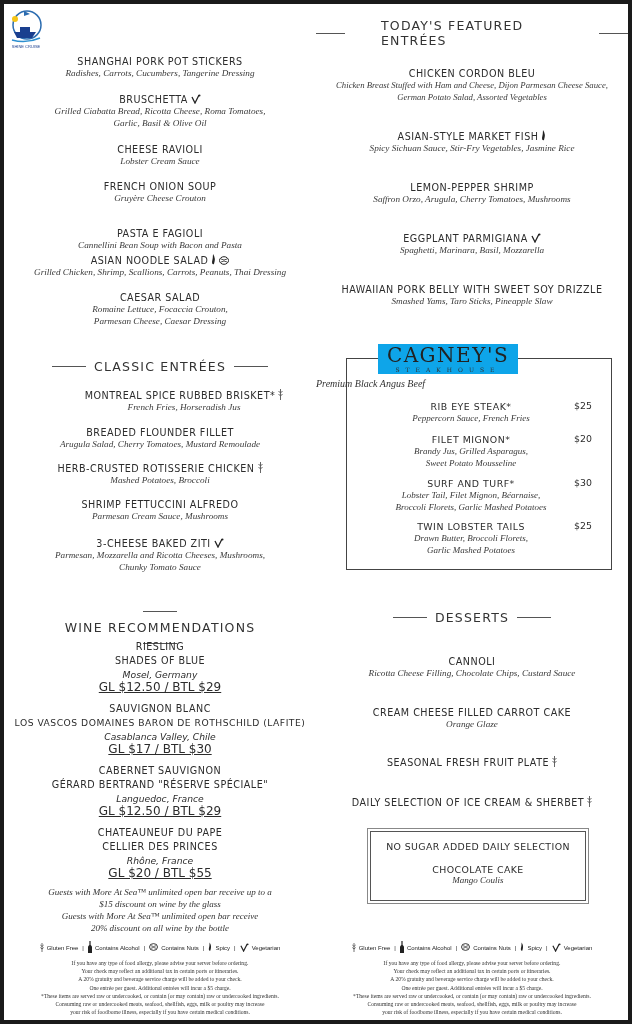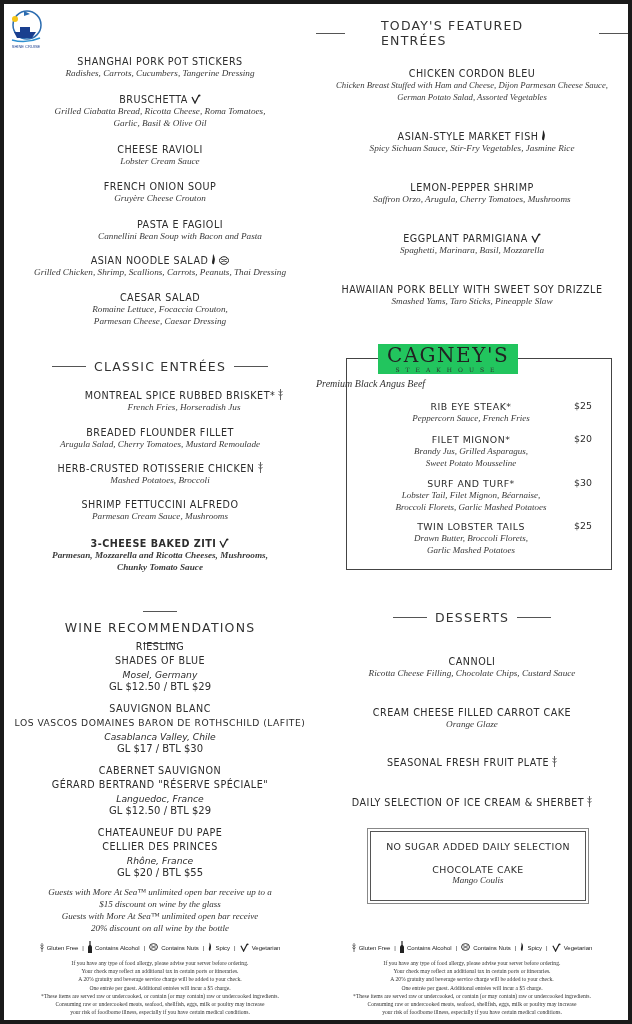--- a/index.html
+++ b/index.html
@@ -31,30 +31,30 @@
   .item .desc {
     font-family: "Liberation Serif", serif; font-style: italic; font-size: 9.2px; color: #3a3a3a;
     line-height: 11.5px;
   }
   .icon { display: inline-block; vertical-align: -1px; margin-left: 3px; }
   .icon svg { display: block; }
 
   .wine { position: absolute; left: 0; width: 100%; text-align: center; }
   .wine .line { font-family: "DejaVu Sans", sans-serif; font-size: 9.6px; letter-spacing: 0.5px; line-height: 14px; color: #2c2c2c; white-space: nowrap; }
   .wine .region { font-family: "DejaVu Sans", sans-serif; font-style: italic; font-size: 9.2px; line-height: 13px; color: #2c2c2c; }
-  .wine .price { font-family: "DejaVu Sans", sans-serif; font-size: 10px; line-height: 12px; color: #2c2c2c; }
+  .wine .price { font-family: "DejaVu Sans", sans-serif; font-size: 12px; line-height: 12px; color: #2c2c2c; text-decoration: underline; }
 
   .note { position: absolute; left: 0; width: 100%; text-align: center; font-family: "Liberation Serif", serif; font-style: italic; font-size: 9px; line-height: 12px; color: #333; }
 
   .legend { position: absolute; left: 0; width: 100%; display: flex; justify-content: center; align-items: center; gap: 3px; font-family: "Liberation Sans", sans-serif; font-size: 6px; color: #222; }
   .legend .sep { margin: 0 1px; }
   .fine { position: absolute; left: 0; width: 100%; text-align: center; font-family: "Liberation Serif", serif; font-size: 5.6px; line-height: 8.2px; color: #333; }
 
   .cagney-box { position: absolute; left: 30px; top: 354px; width: 266px; height: 212px; border: 1.2px solid #444; }
-  .cagney-head { position: absolute; left: 62px; top: 340px; width: 140px; text-align: center; background: #22c55e; }
+  .cagney-head { position: absolute; left: 62px; top: 340px; width: 140px; text-align: center; background: #0ea5e9; }
   .cagney-head .brand { font-family: "DejaVu Serif", serif; font-size: 20px; letter-spacing: 1.5px; color: #222; line-height: 22px; }
   .cagney-head .sub { font-family: "DejaVu Serif", serif; font-size: 6px; letter-spacing: 6px; color: #333; line-height: 8px; }
   .cagney-tag { position: absolute; left: 0; width: 100%; top: 374px; text-align: left; font-family: "Liberation Serif", serif; font-style: italic; font-size: 10px; color: #333; }
   .steak { position: absolute; left: 40px; width: 230px; text-align: center; }
   .steak .name { font-family: "DejaVu Sans", sans-serif; font-size: 9.4px; letter-spacing: 0.5px; color: #2c2c2c; line-height: 13px; }
   .steak .desc { font-family: "Liberation Serif", serif; font-style: italic; font-size: 9px; color: #3a3a3a; line-height: 11.5px; }
   .steak-price { position: absolute; right: 36px; font-family: "DejaVu Sans", sans-serif; font-size: 9.4px; color: #2c2c2c; }
 
   .nosugar-box { position: absolute; left: 54px; top: 827px; width: 216px; height: 70px; border: 1px solid #555; outline: 1px solid #888; outline-offset: 2px; text-align: center; }
   .nosugar-box .t1 { margin-top: 9px; font-family: "DejaVu Sans", sans-serif; font-size: 9.4px; letter-spacing: 0.4px; color: #2c2c2c; }
@@ -93,21 +93,21 @@
       <div class="desc">Garlic, Basil &amp; Olive Oil</div>
     </div>
     <div class="item" style="top:139px;">
       <div class="name">CHEESE RAVIOLI</div>
       <div class="desc">Lobster Cream Sauce</div>
     </div>
     <div class="item" style="top:176px;">
       <div class="name">FRENCH ONION SOUP</div>
       <div class="desc">Gruyère Cheese Crouton</div>
     </div>
-    <div class="item" style="top:214px;margin-left:20px;">
+    <div class="item" style="top:223px;">
       <div class="name">PASTA E FAGIOLI</div>
       <div class="desc">Cannellini Bean Soup with Bacon and Pasta</div>
     </div>
     <div class="item" style="top:250px;">
       <div class="name"><span>ASIAN NOODLE SALAD</span><span class="icon"><svg width="5" height="11" viewBox="0 0 5 11">
               <path d="M2 0 Q5 4 3 10 Q1 11 1 8 Q2 4 2 0Z" fill="#222"></path>
             </svg></span><span class="icon"><svg width="10" height="9" viewBox="0 0 10 9">
               <ellipse cx="5" cy="4.5" rx="4.5" ry="3.8" fill="none" stroke="#222" stroke-width="1"></ellipse>
               <path d="M2 3 Q5 5 8 3 M2 6 Q5 4 8 6" stroke="#222" stroke-width="0.8" fill="none"></path>
             </svg></span></div>
@@ -138,21 +138,21 @@
     <div class="item" style="top:458px;">
       <div class="name"><span>HERB-CRUSTED ROTISSERIE CHICKEN</span><span class="icon"><svg width="5" height="11" viewBox="0 0 5 11">
               <path d="M2.5 0 L2.5 11 M0.5 2 L2.5 4 L4.5 2 M0.5 5 L2.5 7 L4.5 5" stroke="#555" stroke-width="0.9" fill="none"></path>
             </svg></span></div>
       <div class="desc">Mashed Potatoes, Broccoli</div>
     </div>
     <div class="item" style="top:494px;">
       <div class="name">SHRIMP FETTUCCINI ALFREDO</div>
       <div class="desc">Parmesan Cream Sauce, Mushrooms</div>
     </div>
-    <div class="item" style="top:533px;font-weight:bold;">
+    <div class="item" style="top:533px;">
       <div class="name"><span>3-CHEESE BAKED ZITI</span><span class="icon"><svg width="10" height="10" viewBox="0 0 10 10">
               <path d="M1 3 L4 9 L8 1" stroke="#222" stroke-width="1.3" fill="none"></path>
               <circle cx="8.5" cy="1.5" r="1" fill="#222"></circle>
             </svg></span></div>
       <div class="desc">Parmesan, Mozzarella and Ricotta Cheeses, Mushrooms,</div>
       <div class="desc">Chunky Tomato Sauce</div>
     </div>
 
     <div class="section-title" style="top:607px;flex-direction:column;">
       <span class="rule"></span>

